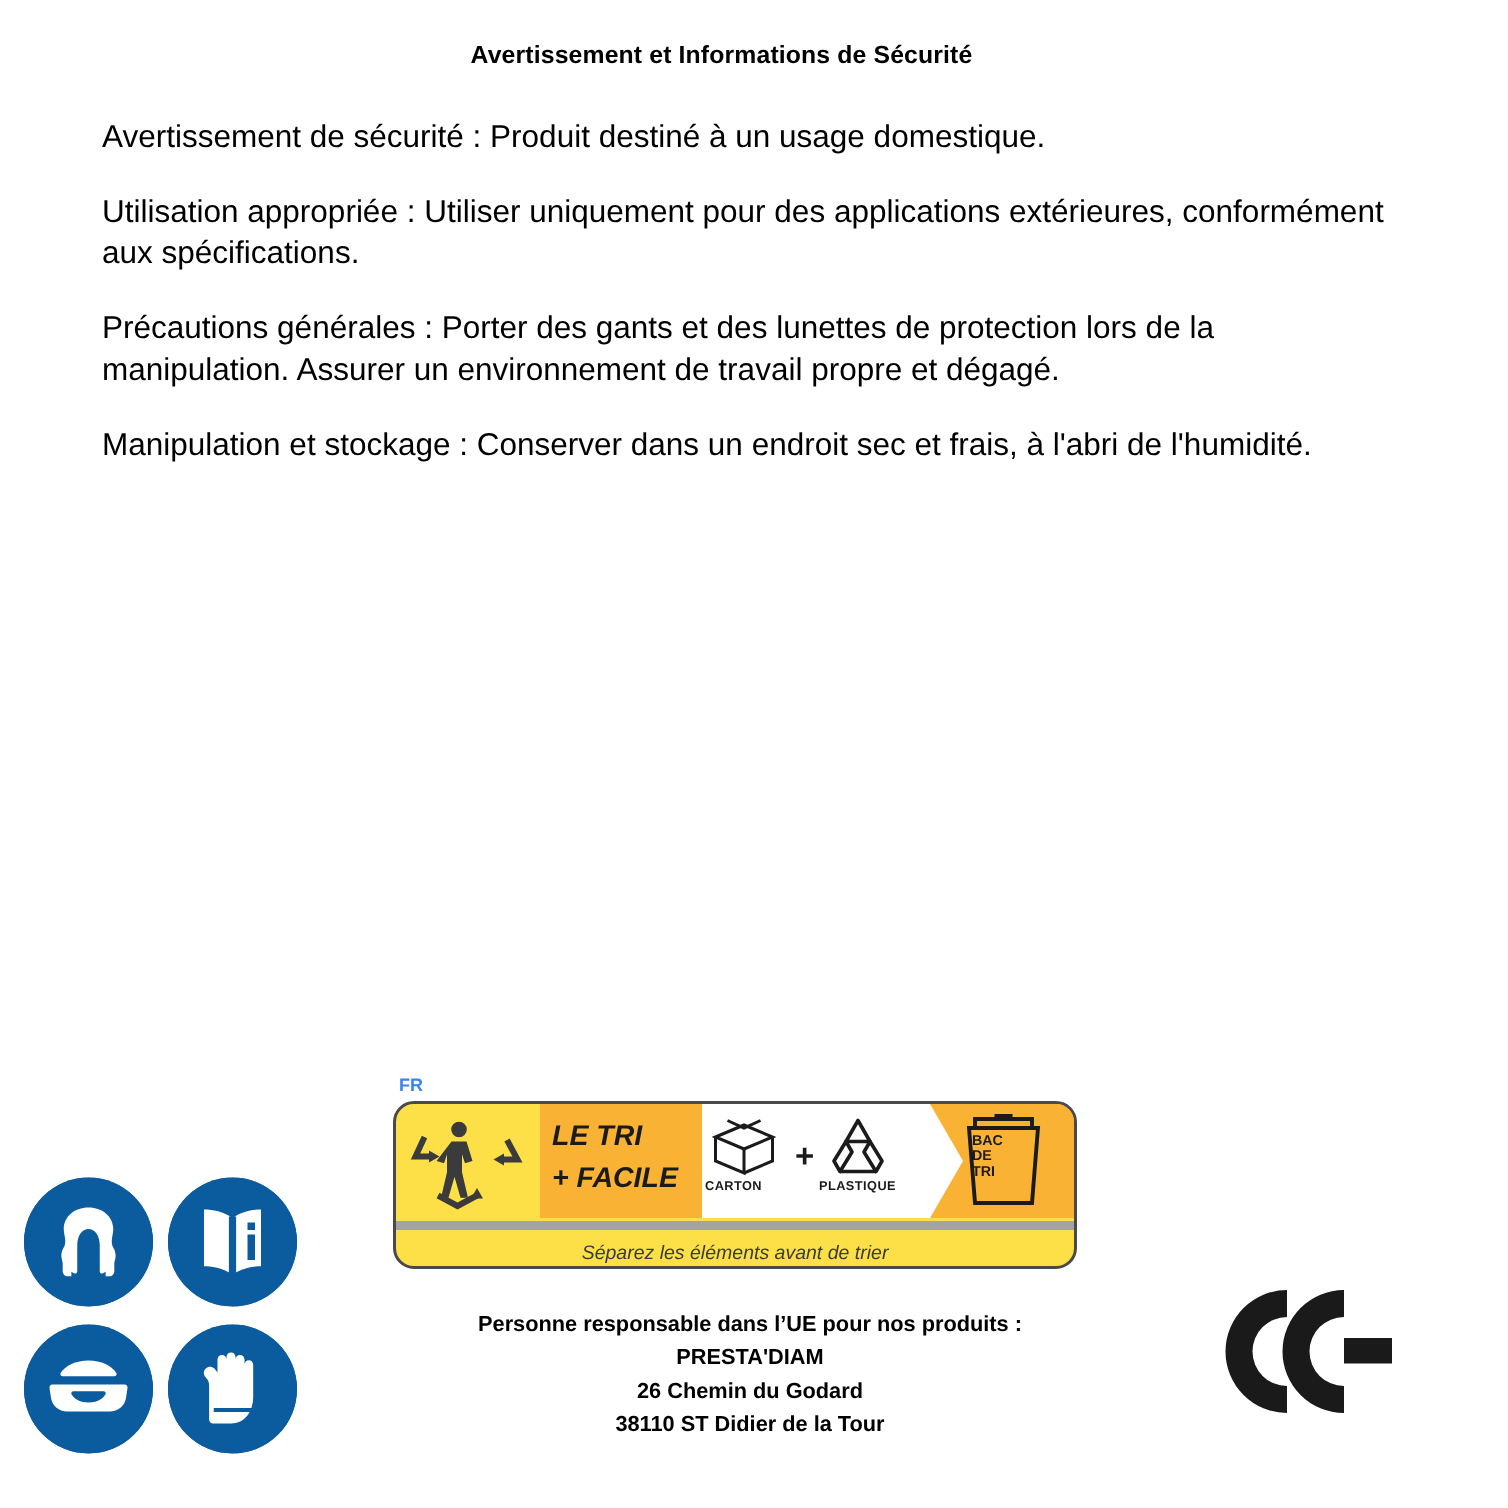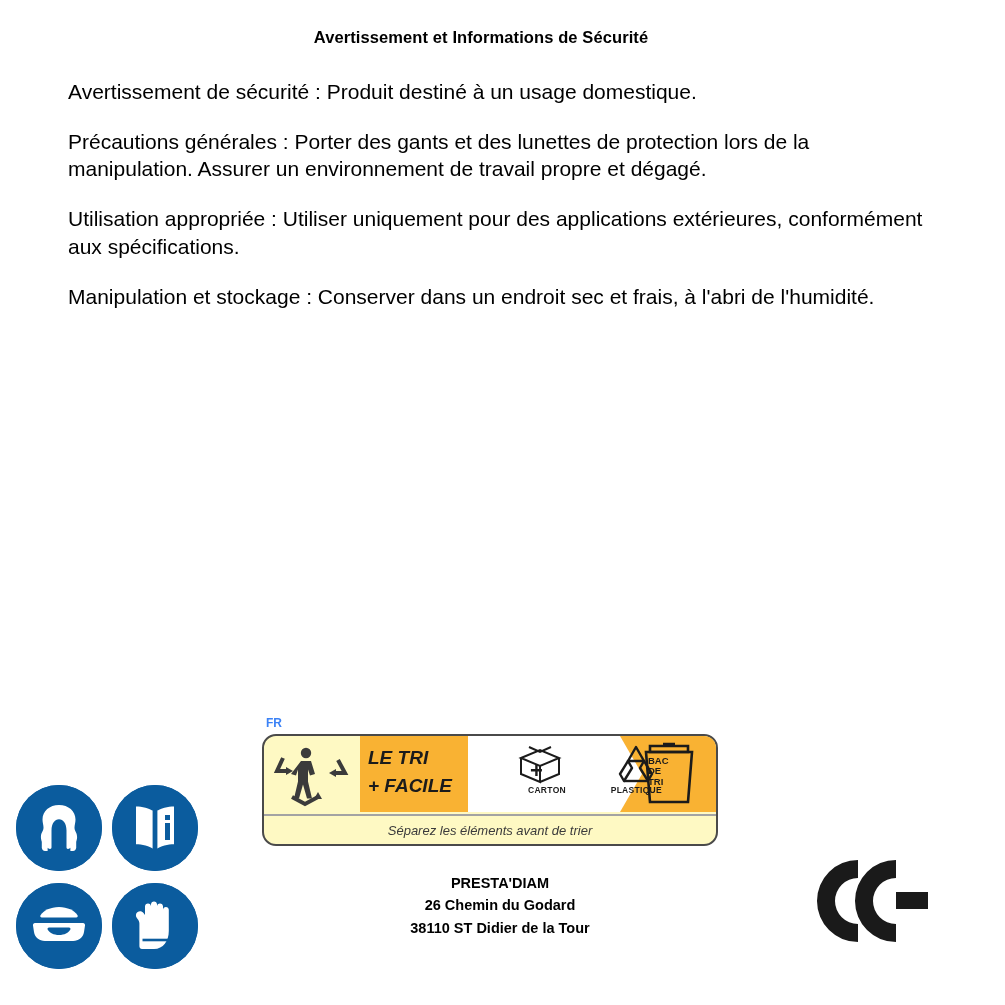--- a/index.html
+++ b/index.html
@@ -80,21 +80,21 @@
     color: #3b82f6;
   }
   .tri-box {
     position: absolute;
     left: 0;
     top: 18px;
     width: 456px;
     height: 112px;
     border: 2px solid #4a4a4a;
     border-radius: 14px 14px 14px 14px;
-    background: #fef9c3;
+    background: #fde047;
     box-sizing: border-box;
     overflow: hidden;
   }
   .tri-yellow {
     position: absolute;
     left: 96px;
     top: 0;
     width: 360px;
     height: 76px;
     background: #f9b233;
@@ -139,25 +139,24 @@
   .tri-icon-group {
     position: absolute;
     left: 206px;
     top: 4px;
     width: 150px;
     height: 72px;
   }
   .tri-ic {
     position: absolute;
     width: 52px;
-    text-align: right;
-    margin-left: 44px;
+    text-align: left;
   }
   .tri-ic.carton { left: 0; top: 2px; }
-  .tri-ic.plastique { left: 96px; top: 2px; }
+  .tri-ic.plastique { left: 76px; top: 2px; }
   .tri-ic svg { display: block; margin: 0 auto; }
   .tri-ic .cap {
     font-size: 8.5px;
     font-weight: bold;
     letter-spacing: 0.3px;
     color: #1b1b1b;
     margin-top: 1px;
   }
   .tri-plus {
     position: absolute;
@@ -187,21 +186,21 @@
   }
   .tri-footer {
     position: absolute;
     left: 0;
     top: 78px;
     width: 452px;
     text-align: center;
     font-size: 13px;
     font-style: italic;
     color: #3b3b3b;
-    border-top: 2px solid #a3a3a3;
+    border-top: 6px solid #a3a3a3;
     padding-top: 7px;
   }
 
   
   .resp {
     position: absolute;
     left: 200px;
     top: 872px;
     width: 600px;
     text-align: center;
@@ -223,22 +222,22 @@
 </style>
 </head>
 <body>
 
 <div class="page">
 
   <div class="doc-title">Avertissement et Informations de Sécurité</div>
 
   <div class="body-text">
     <p class="para">Avertissement de sécurité : Produit destiné à un usage domestique.</p>
+    <p class="para">Utilisation appropriée : Utiliser uniquement pour des applications extérieures, conformément aux spécifications.</p>
     <p class="para">Précautions générales : Porter des gants et des lunettes de protection lors de la manipulation. Assurer un environnement de travail propre et dégagé.</p>
-    <p class="para">Utilisation appropriée : Utiliser uniquement pour des applications extérieures, conformément aux spécifications.</p>
     <p class="para">Manipulation et stockage : Conserver dans un endroit sec et frais, à l'abri de l'humidité.</p>
   </div>
 
   <div class="picto-grid">
 
     <div class="picto p1">
       <span>
         <svg viewBox="0 0 86 86" xmlns="http://www.w3.org/2000/svg">
           <circle cx="43" cy="43" r="43" fill="#0b5c9e"></circle>
           <path d="M43 20c-9.5 0-16.5 6.2-16.5 14.4 0 3.2 1 5.3 1 8.2 0 4.3-2.6 4.6-2.6 9.6 0 4.7 3.6 9.3 8.4 11.6 1.2.6 2.2-.1 2.2-1.5V45.5c0-7 3.3-11.2 7.5-11.2s7.5 4.2 7.5 11.2v16.8c0 1.4 1 2.1 2.2 1.5 4.8-2.3 8.4-6.9 8.4-11.6 0-5-2.6-5.3-2.6-9.6 0-2.9 1-5 1-8.2C59.5 26.2 52.5 20 43 20z" fill="#ffffff"></path>
@@ -363,20 +362,21 @@
           <div>DE</div>
           <div>TRI</div>
         </div>
       </div>
 
       <div class="tri-footer">Séparez les éléments avant de trier</div>
     </div>
   </div>
 
   <div class="resp">
+    <div><span>Personne responsable dans l’</span><span>UE</span><span> pour nos produits :</span></div>
     <div>PRESTA'DIAM</div>
     <div>26 Chemin du Godard</div>
     <div>38110 ST Didier de la Tour</div>
   </div>
 
   <div class="ce">
     <span>
       <svg width="150" height="106" viewBox="0 0 150 106" xmlns="http://www.w3.org/2000/svg">
         <path d="M58 12 A41 41 0 1 0 58 94 L58 76 A23 23 0 1 1 58 30 Z" fill="#1a1a1a"></path>
         <path d="M96 12 A41 41 0 1 0 96 94 L96 76 A23 23 0 1 1 96 30 Z" fill="#1a1a1a"></path>

